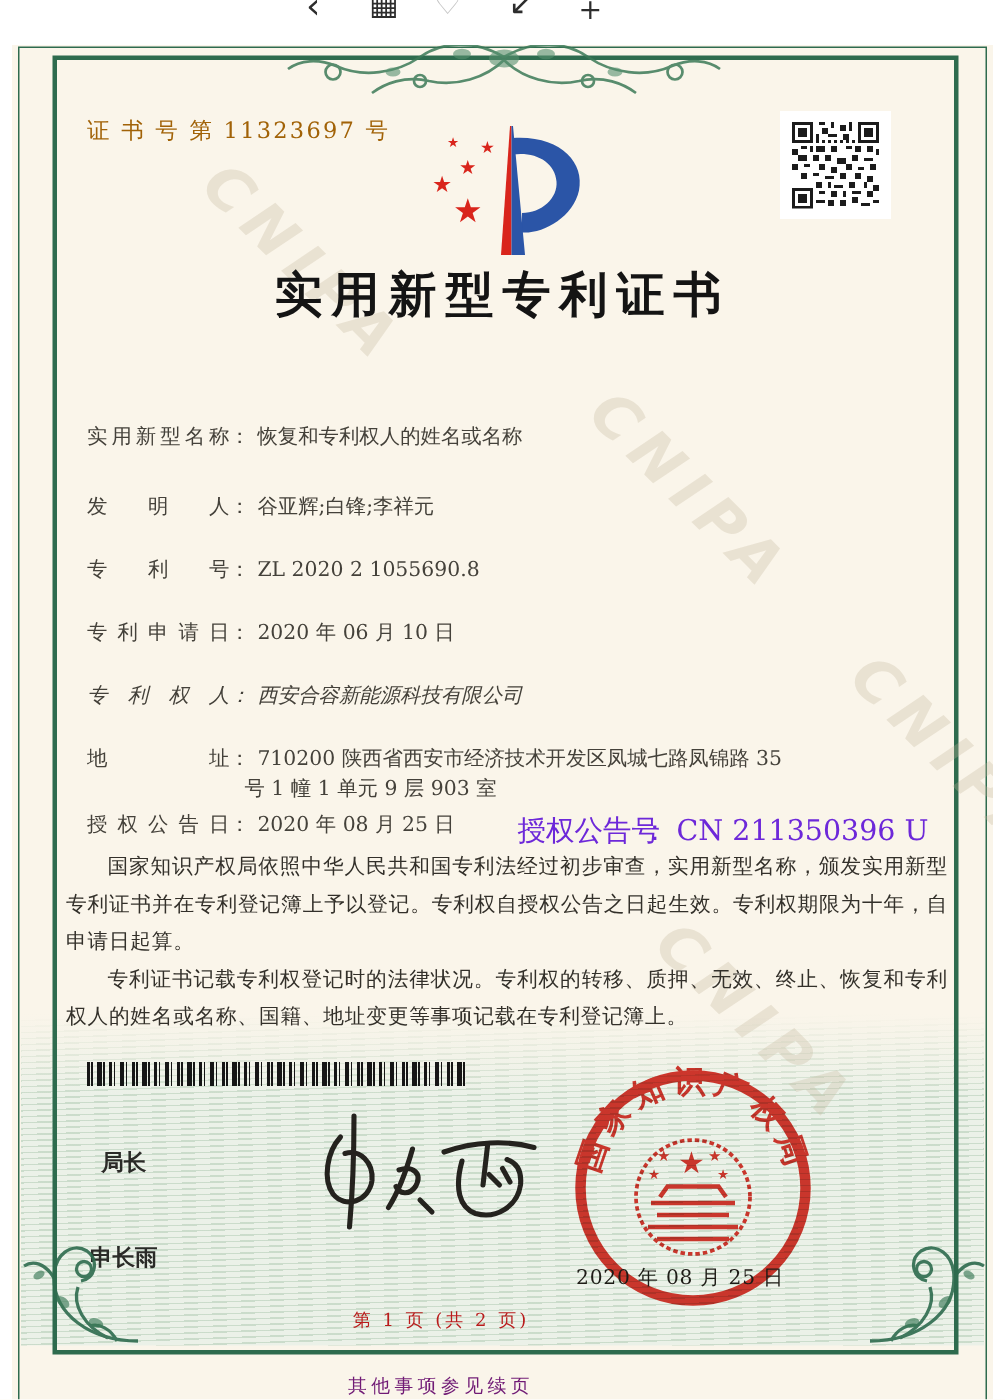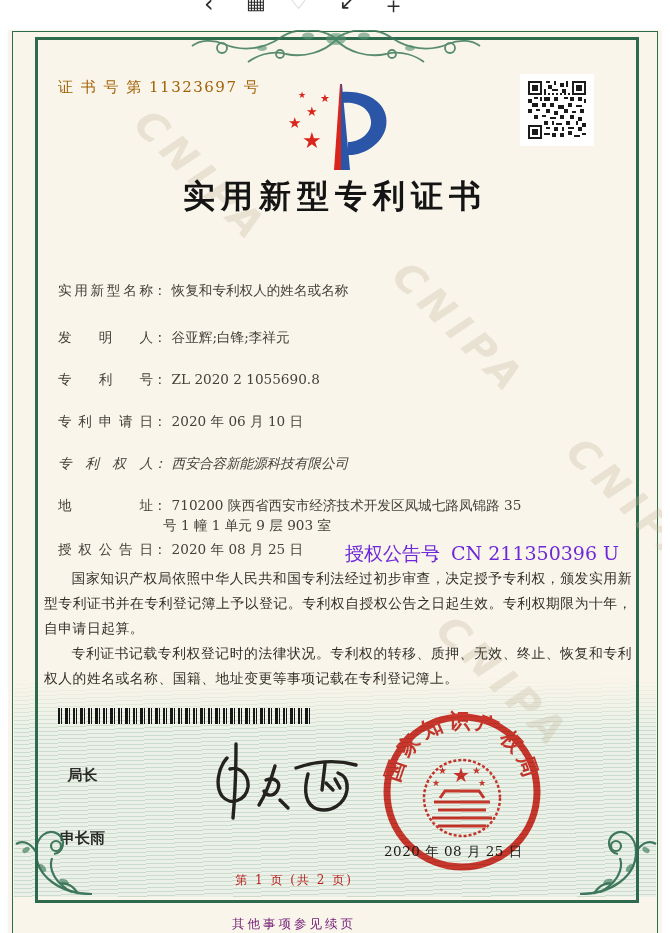--- a/index.html
+++ b/index.html
@@ -234,21 +234,21 @@
   </div>
   <div class="addr2">号 1 幢 1 单元 9 层 903 室</div>
   <div class="row r-grant">
     <span class="lbl">授权公告日</span><span>：</span><span class="val">2020 年 08 月 25 日</span>
   </div>
   <div class="grant2">
     <span class="lbl">授权公告号</span><span>：</span><span class="val">CN 211350396 U</span>
   </div>
 
   <div class="paras">
-    <p>国家知识产权局依照中华人民共和国专利法经过初步审查，决定授予专利权，颁发实用新型专利证书并在专利登记簿上予以登记。专利权自授权公告之日起生效。专利权期限为十年，自申请日起算。</p>
+    <p>国家知识产权局依照中华人民共和国专利法经过初步审查，实用新型名称，颁发实用新型专利证书并在专利登记簿上予以登记。专利权自授权公告之日起生效。专利权期限为十年，自申请日起算。</p>
     <p>专利证书记载专利权登记时的法律状况。专利权的转移、质押、无效、终止、恢复和专利权人的姓名或名称、国籍、地址变更等事项记载在专利登记簿上。</p>
   </div>
 
   <div class="barcode"></div>
 
   <div class="director">
     <div class="d-title">局长</div>
     <div class="d-name">申长雨</div>
   </div>
 

